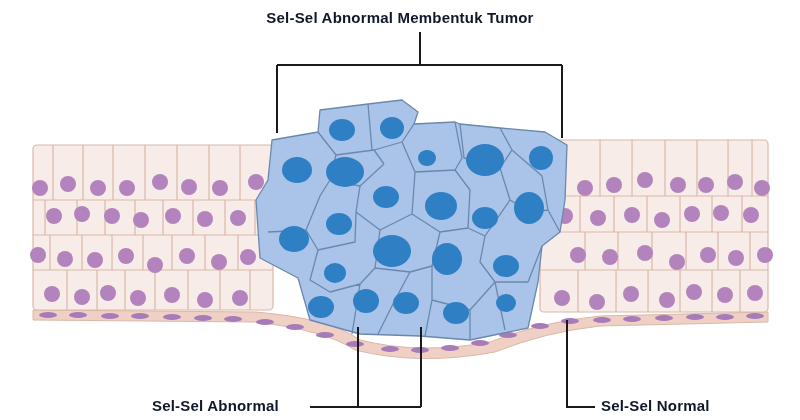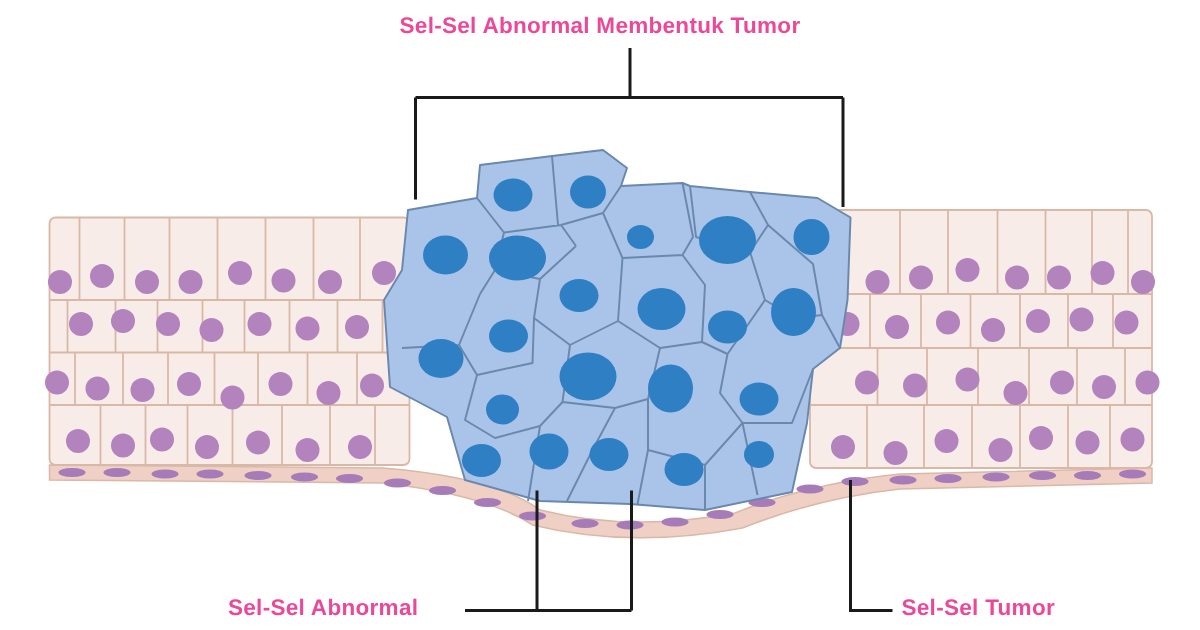--- a/index.html
+++ b/index.html
@@ -1,17 +1,17 @@
 <!DOCTYPE html>
 <html><head>
 <meta charset="utf-8">
 <style>
   html,body{margin:0;padding:0;background:#ffffff;}
   body{width:800px;height:420px;position:relative;overflow:hidden;font-family:"Liberation Sans","DejaVu Sans",sans-serif;}
-  .label{position:absolute;font-weight:bold;font-size:15px;color:#ec4899;white-space:nowrap;letter-spacing:0.2px;}
+  .label{position:absolute;font-weight:bold;font-size:15px;color:#0f172a;white-space:nowrap;letter-spacing:0.2px;}
   #title{left:0;width:800px;top:9px;text-align:center;}
   #lbl-abn{left:152px;top:397px;text-align:center;}
   #lbl-norm{left:601px;top:397px;}
   svg{position:absolute;left:0;top:0;}
 </style>
 </head>
 <body>
 
 <svg width="800" height="420" viewBox="0 0 800 420">
 
@@ -156,13 +156,13 @@
 
   <g stroke="#1a1a1a" stroke-width="2" fill="none">
     <path d="M420,32 L420,65 M277,65 L562,65 M277,65 L277,133 M562,65 L562,138"></path>
     <path d="M310,407 L421,407 M358,327 L358,407 M421,327 L421,407"></path>
     <path d="M567,320 L567,407 L595,407"></path>
   </g>
 </svg>
 
 <div id="title" class="label">Sel-Sel Abnormal Membentuk Tumor</div>
 <div id="lbl-abn" class="label">Sel-Sel Abnormal</div>
-<div id="lbl-norm" class="label">Sel-Sel Tumor</div>
+<div id="lbl-norm" class="label">Sel-Sel Normal</div>
 
 </body></html>

